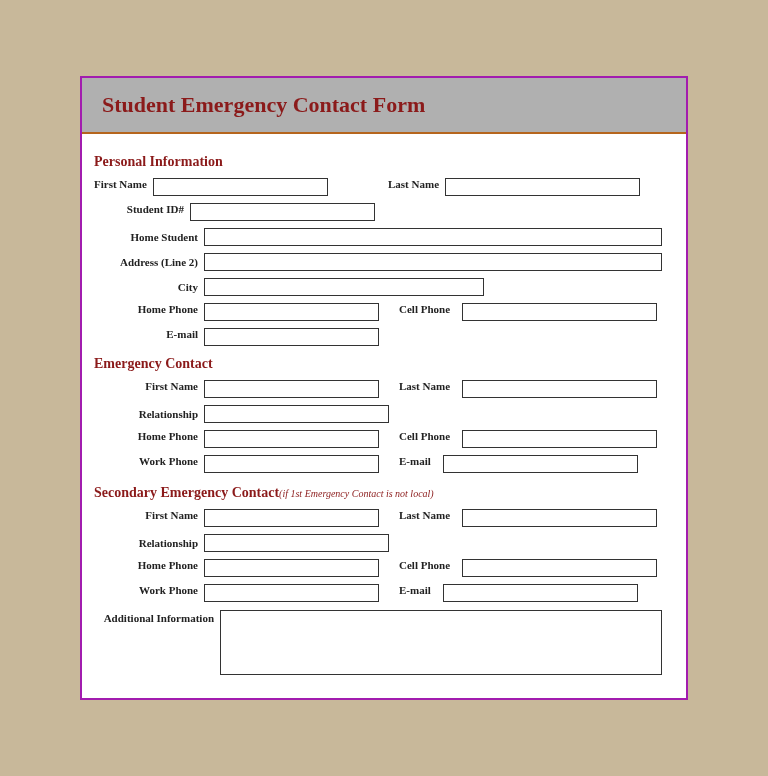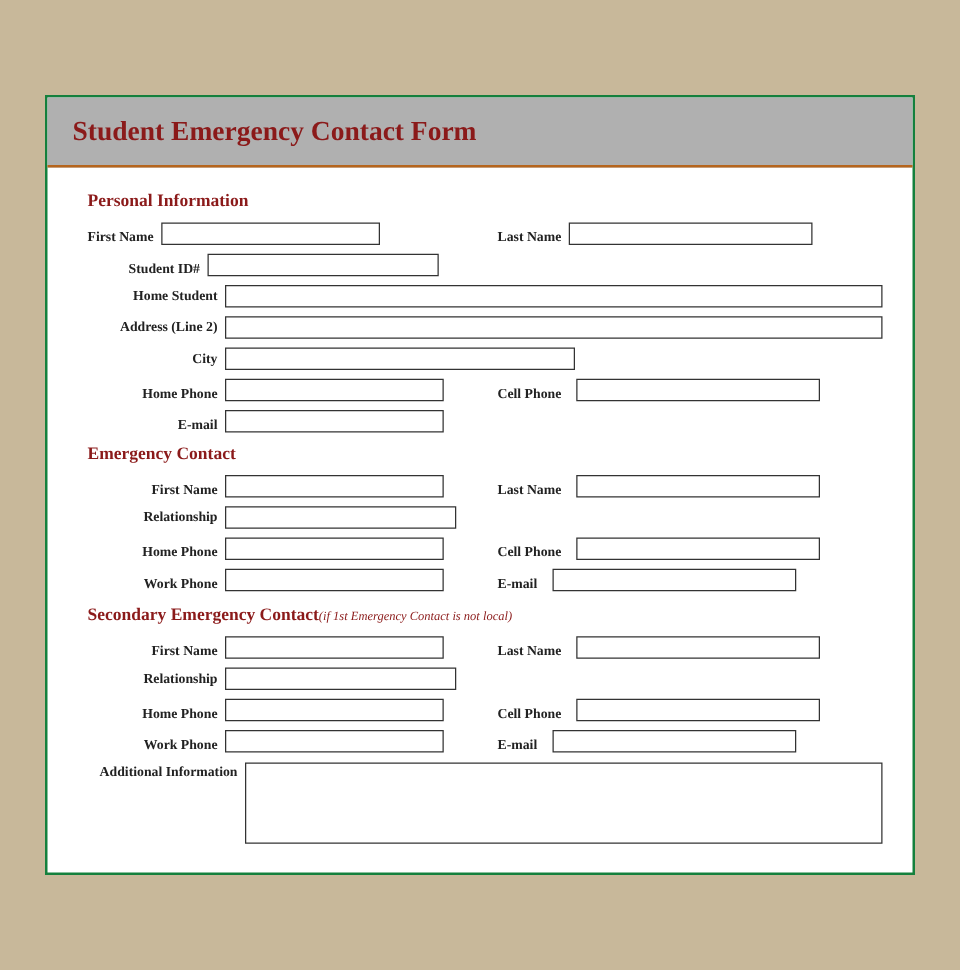--- a/index.html
+++ b/index.html
@@ -6,54 +6,54 @@
     body {
       background: #c8b89a;
       display: flex;
       justify-content: center;
       align-items: center;
       min-height: 100vh;
       font-family: Georgia, 'Times New Roman', serif;
     }
     .form-wrapper {
       background: #ffffff;
-      border: 2px solid #15803d;
-      width: 696px;
+      border: 2px solid #a21caf;
+      width: 608px;
       padding: 0;
     }
     .form-header {
       background: #b0b0b0;
       padding: 14px 20px 14px 20px;
       border-bottom: 2px solid #b5651d;
     }
     .form-header h1 {
       font-size: 22px;
       font-weight: bold;
       color: #8b1a1a;
       font-family: Georgia, serif;
     }
     .form-body {
-      padding: 14px 24px 16px 32px;
+      padding: 14px 24px 16px 12px;
     }
     .section-title {
       font-size: 14px;
       font-weight: bold;
       color: #8b1a1a;
       margin-bottom: 8px;
       margin-top: 6px;
       font-family: Georgia, serif;
     }
     .form-row {
       display: flex;
       align-items: center;
       margin-bottom: 7px;
     }
     .field-group {
       display: flex;
-      align-items: flex-end;
+      align-items: flex-start;
       flex: 1;
     }
     .field-label {
       font-size: 11px;
       font-weight: bold;
       color: #222;
       text-align: right;
       margin-right: 6px;
       white-space: nowrap;
       font-family: Georgia, serif;

